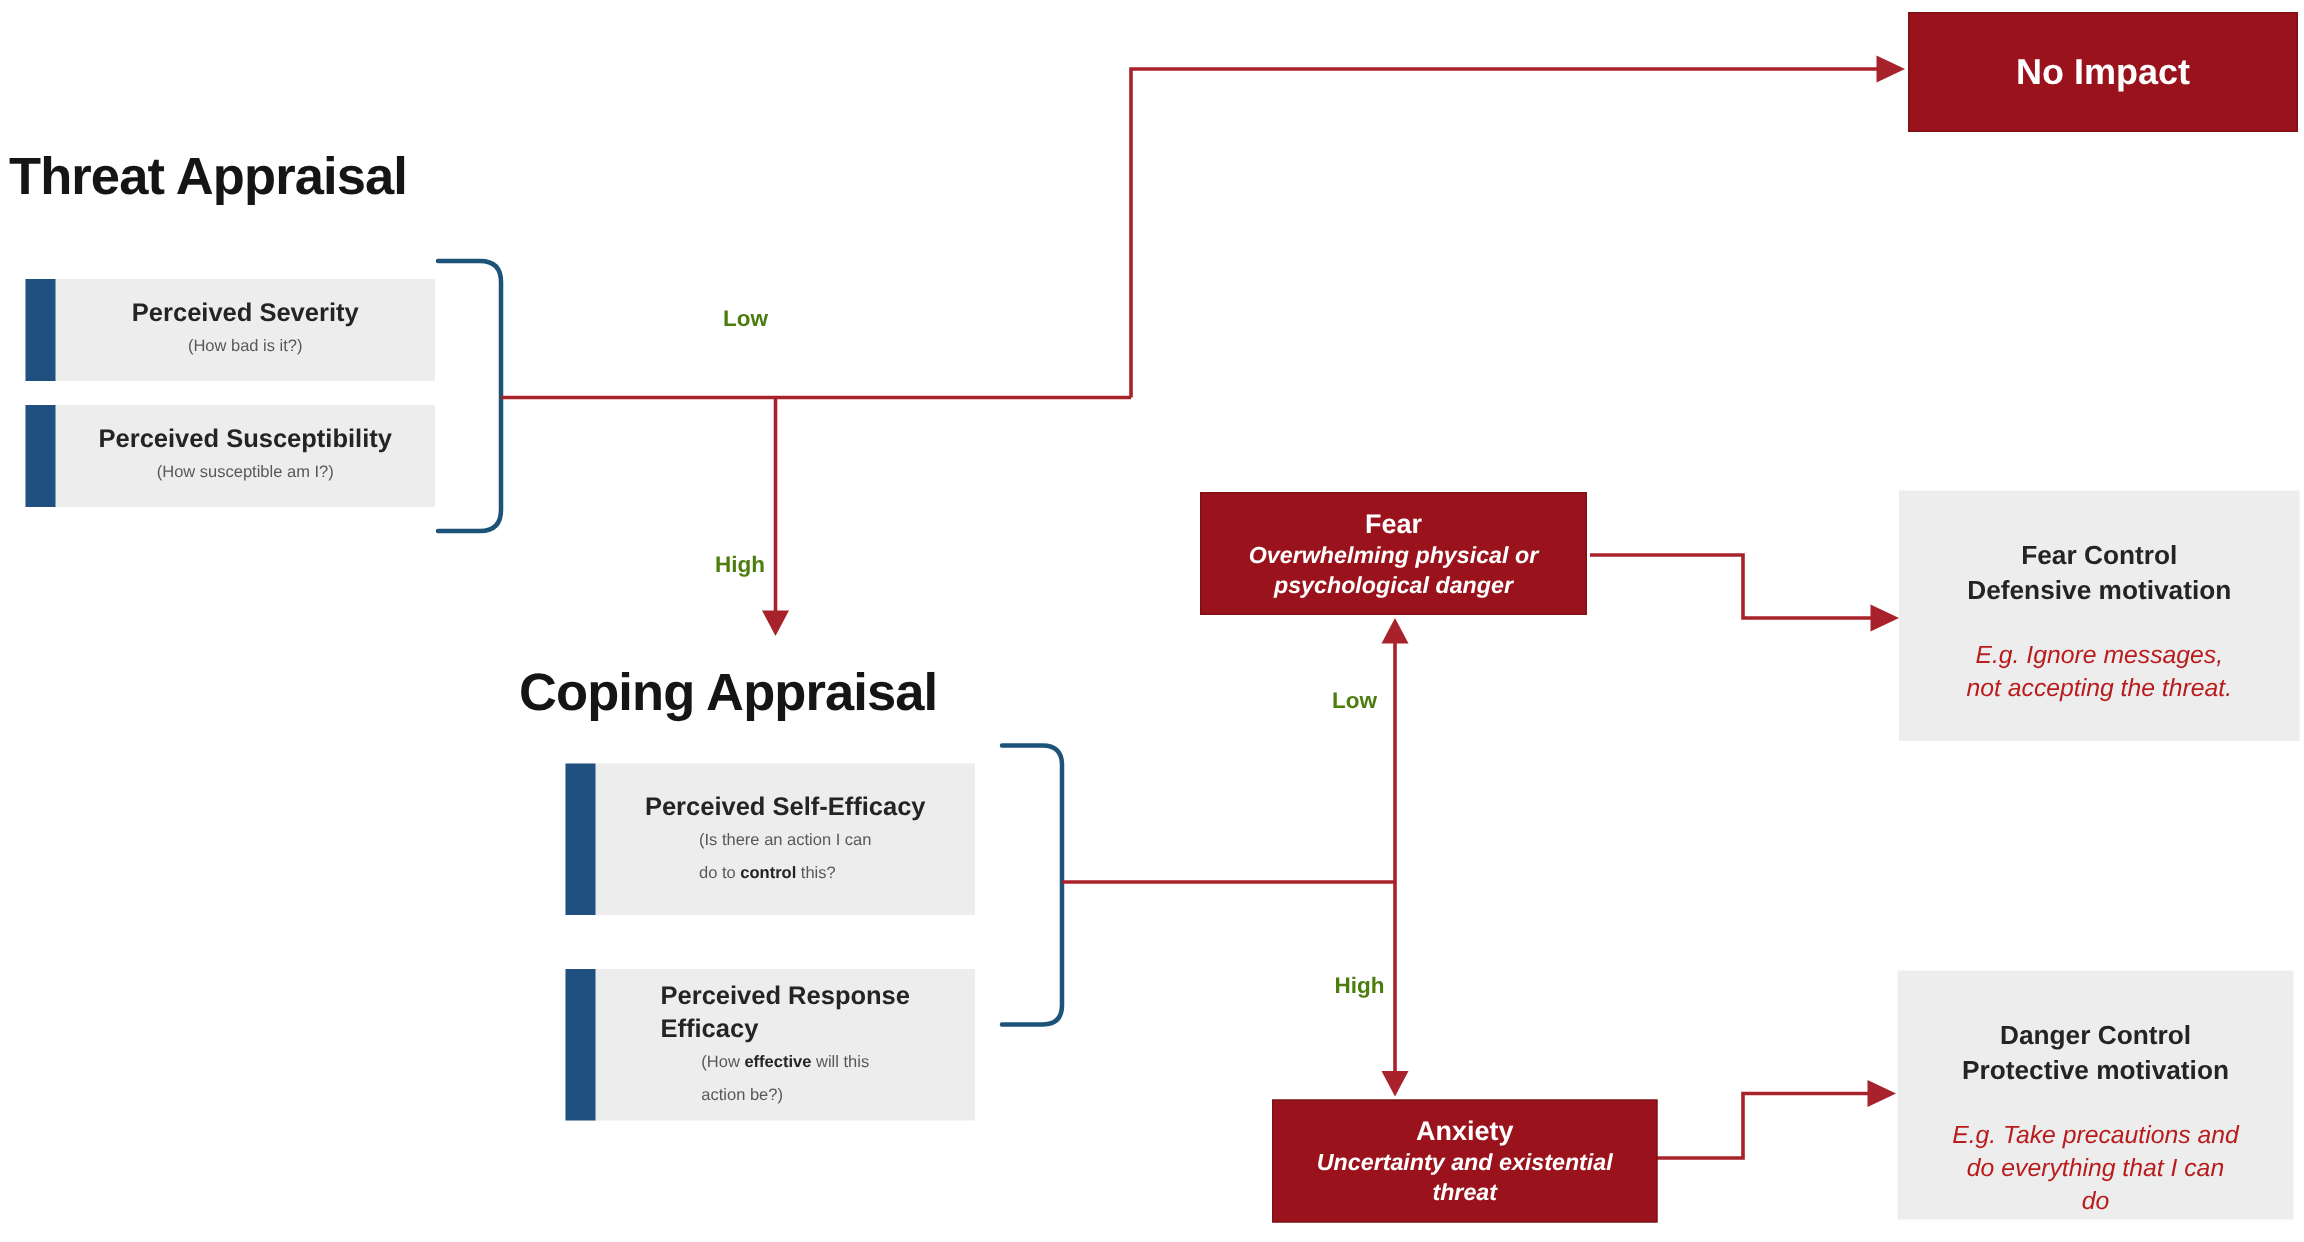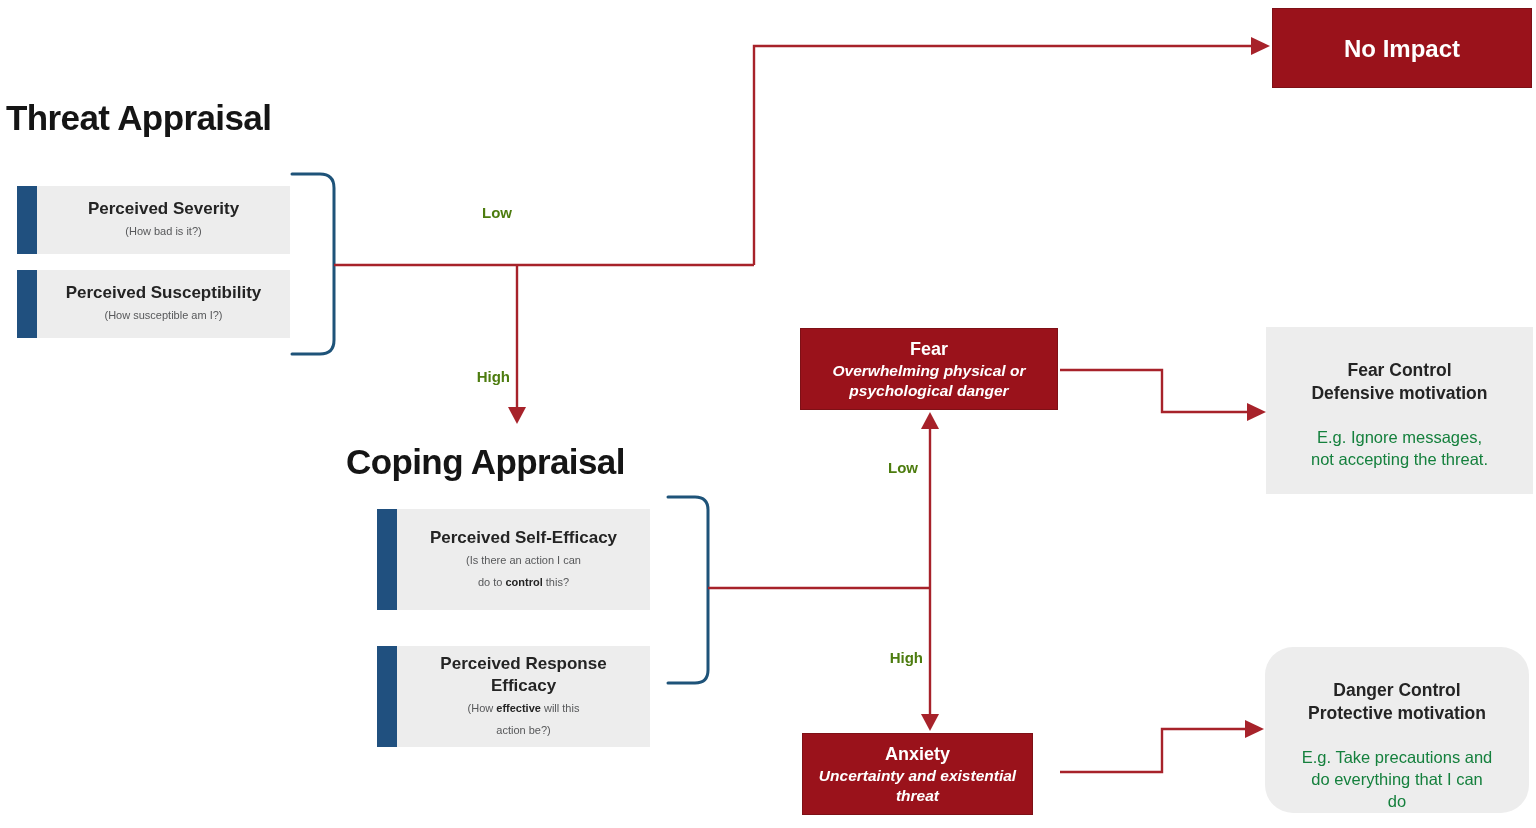--- a/index.html
+++ b/index.html
@@ -12,52 +12,52 @@
   .heading{
     position:absolute;font-weight:800;font-size:35px;color:#151515;
     letter-spacing:-0.6px;white-space:nowrap;
   }
   #threat-heading{left:6px;top:98px;}
   #coping-heading{left:346px;top:442px;}
 
   .info-box{
     position:absolute;background:#EDEDED;border-left:20px solid #20507F;
     display:flex;flex-direction:column;justify-content:center;align-items:center;
-    text-align:center;box-sizing:content-box;
+    text-align:left;box-sizing:content-box;
   }
   #threat-box-severity{left:17px;top:186px;width:253px;height:68px;}
   #threat-box-susceptibility{left:17px;top:270px;width:253px;height:68px;}
   #coping-box-self-efficacy{left:377px;top:509px;width:253px;height:101px;}
   #coping-box-response-efficacy{left:377px;top:646px;width:253px;height:101px;}
 
   .box-title{font-weight:bold;font-size:17px;color:#242424;line-height:22px;}
   .box-sub{font-size:11px;color:#57585A;line-height:22px;}
   .box-sub b{color:#242424;}
   .line{display:block;}
 
   .red-box{
     position:absolute;background:#9A121B;border:1px solid #7E1016;color:#ffffff;
     display:flex;flex-direction:column;justify-content:center;align-items:center;
     text-align:center;box-sizing:border-box;
   }
   #no-impact-box{left:1272px;top:8px;width:260px;height:80px;}
   #fear-box{left:800px;top:328px;width:258px;height:82px;}
-  #anxiety-box{left:802px;top:733px;width:231px;height:82px;}
+  #anxiety-box{left:848px;top:733px;width:257px;height:82px;}
   .red-title{font-weight:bold;font-size:18px;line-height:23px;}
   #no-impact-box .red-title{font-size:24px;}
   .red-sub{font-weight:bold;font-style:italic;font-size:15.5px;line-height:20px;}
 
   .outcome-box{
     position:absolute;background:#EDEDED;text-align:center;box-sizing:border-box;
     padding-top:32px;
   }
   #fear-control-box{left:1266px;top:327px;width:267px;height:167px;}
-  #danger-control-box{left:1265px;top:647px;width:264px;height:166px;border-radius:28px;}
+  #danger-control-box{left:1265px;top:647px;width:264px;height:166px;}
   .outcome-title{font-weight:bold;font-size:17.5px;color:#242424;line-height:23px;}
-  .outcome-example{margin-top:21px;font-size:16.5px;color:#15803d;line-height:22px;}
+  .outcome-example{margin-top:21px;font-style:italic;font-size:16.5px;color:#b91c1c;line-height:22px;}
 
   .edge-label{
     position:absolute;font-weight:bold;font-size:15px;color:#4d7c0f;
   }
   #threat-low-label{left:452px;top:204px;width:90px;text-align:center;}
   #threat-high-label{left:432px;top:368px;width:78px;text-align:right;}
   #coping-low-label{left:848px;top:459px;width:70px;text-align:right;}
   #coping-high-label{left:845px;top:649px;width:78px;text-align:right;}
 </style>
 </head>

